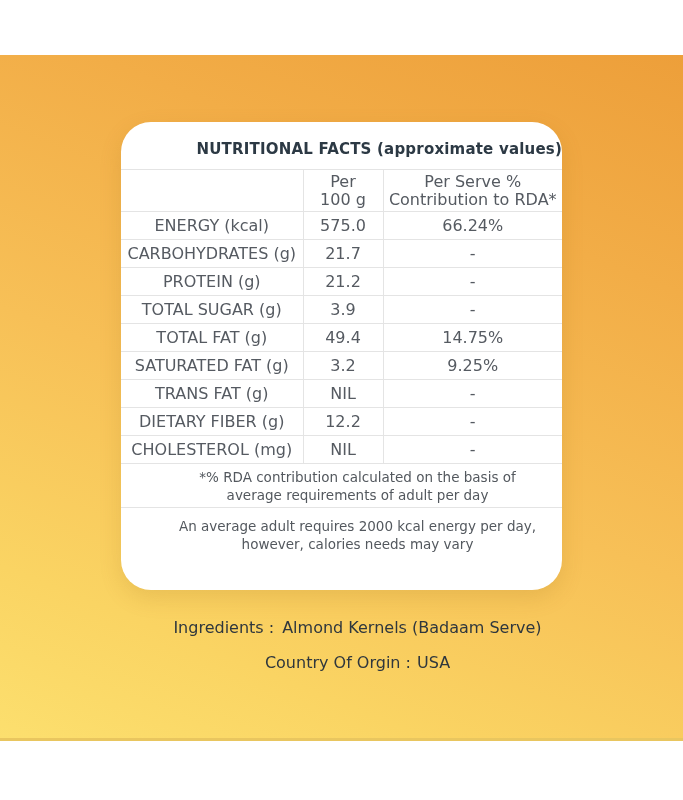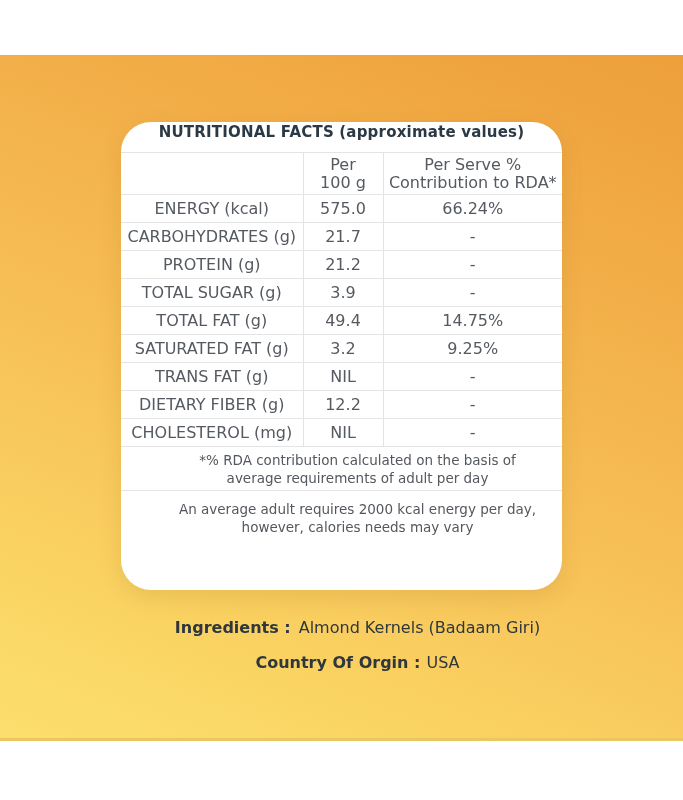--- a/index.html
+++ b/index.html
@@ -24,21 +24,21 @@
   }
   .card {
     position:absolute;
     left:121px; top:122px;
     width:441px; height:468px;
     background:#ffffff;
     border-radius:30px;
     box-shadow:0 8px 22px rgba(150,100,20,0.16);
     overflow:hidden;
   }
-  .card-head { text-align:center; }
+  .card-head { padding-top:17px; text-align:right; }
   .card-title {
     font-size:15px; font-weight:bold;
     color:#2c3944; line-height:20px; letter-spacing:0.2px;
   }
   .card-serving {
     font-size:15px; font-weight:bold;
     color:#2c3944; line-height:20px; margin-top:9px; letter-spacing:0.2px;
   }
   table.nutri-table {
     width:441px; margin-top:10px;
@@ -66,21 +66,21 @@
   .note-1 .note-text { max-width:372px; }
   .note-2 { height:54px; }
   .note-2 .note-text { max-width:392px; }
   .footer-line {
     position:absolute; left:0; width:683px;
     text-align:center; color:#2f373d;
     font-size:16px; line-height:22px;
   }
   .footer-ingredients { top:617px; }
   .footer-country { top:652px; }
-  .footer-label { font-weight:bold;margin-left:32px; }
+  .footer-label { font-weight:normal;margin-left:32px; }
   .footer-value { margin-left:8px; }
   .footer-country .footer-value { margin-left:6px; }
 </style>
 </head>
 <body>
 
 <div class="gradient-bg"></div>
 
 <div class="card">
   <div class="card-head">
@@ -159,17 +159,17 @@
     <div class="note note-1">
       <div class="note-text">*% RDA contribution calculated on the basis of average requirements of adult per day</div>
     </div>
     <div class="note note-2">
       <div class="note-text">An average adult requires 2000 kcal energy per day, however, calories needs may vary</div>
     </div>
   </div>
 </div>
 
 <div class="footer-line footer-ingredients">
-  <span class="footer-label">Ingredients :</span><span class="footer-value">Almond Kernels (Badaam Giri)</span>
+  <span class="footer-label">Ingredients :</span><span class="footer-value">Almond Kernels (Badaam Serve)</span>
 </div>
 <div class="footer-line footer-country">
   <span class="footer-label">Country Of Orgin :</span><span class="footer-value">USA</span>
 </div>
 
 </body></html>

